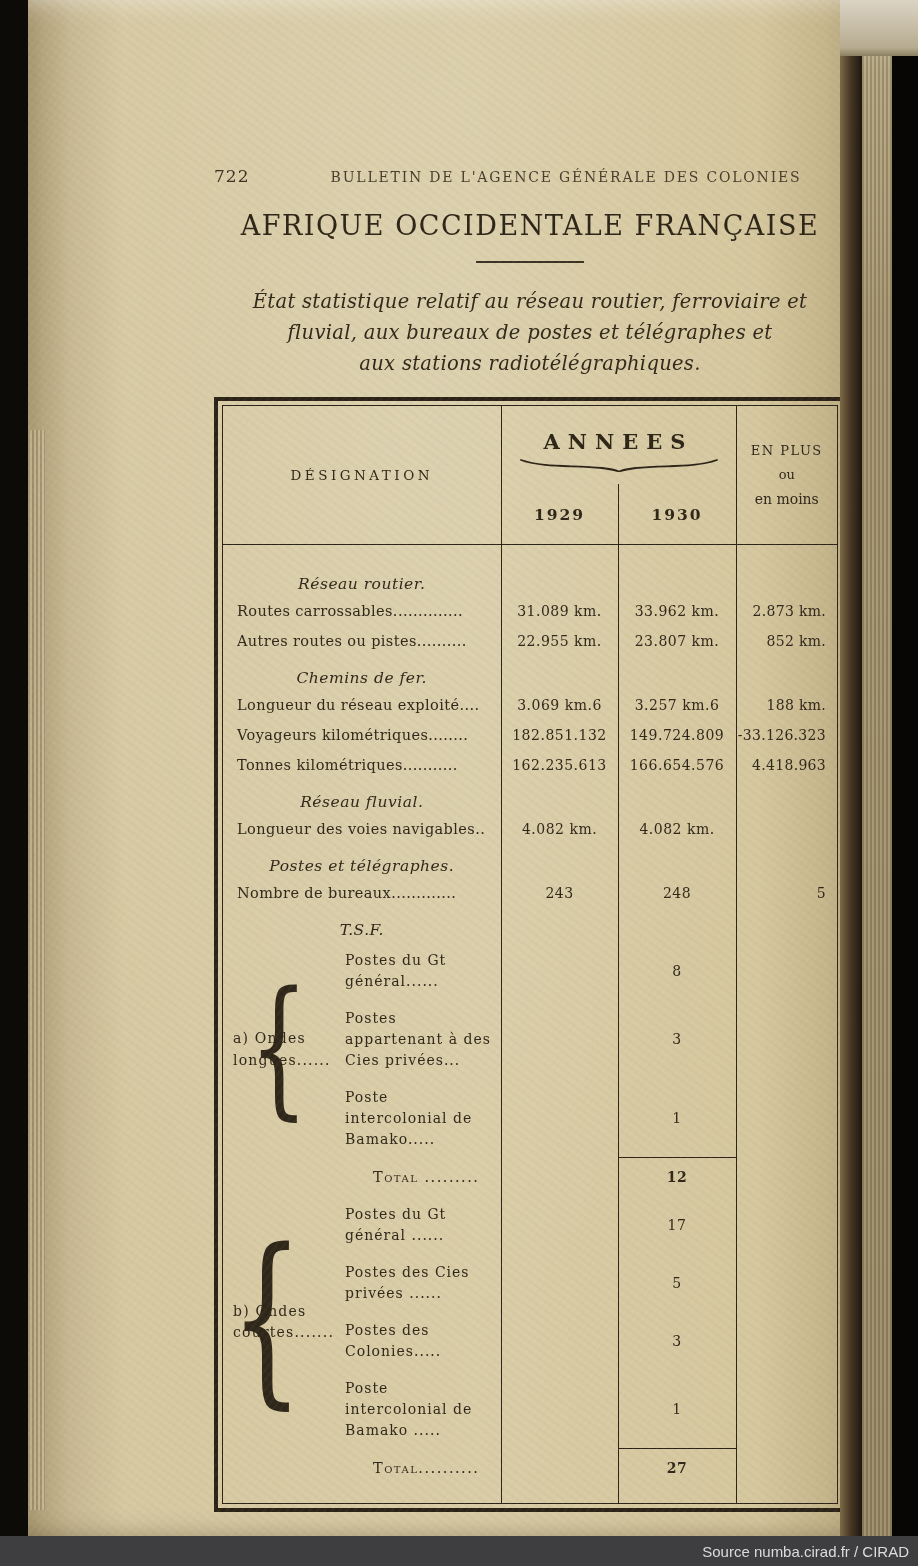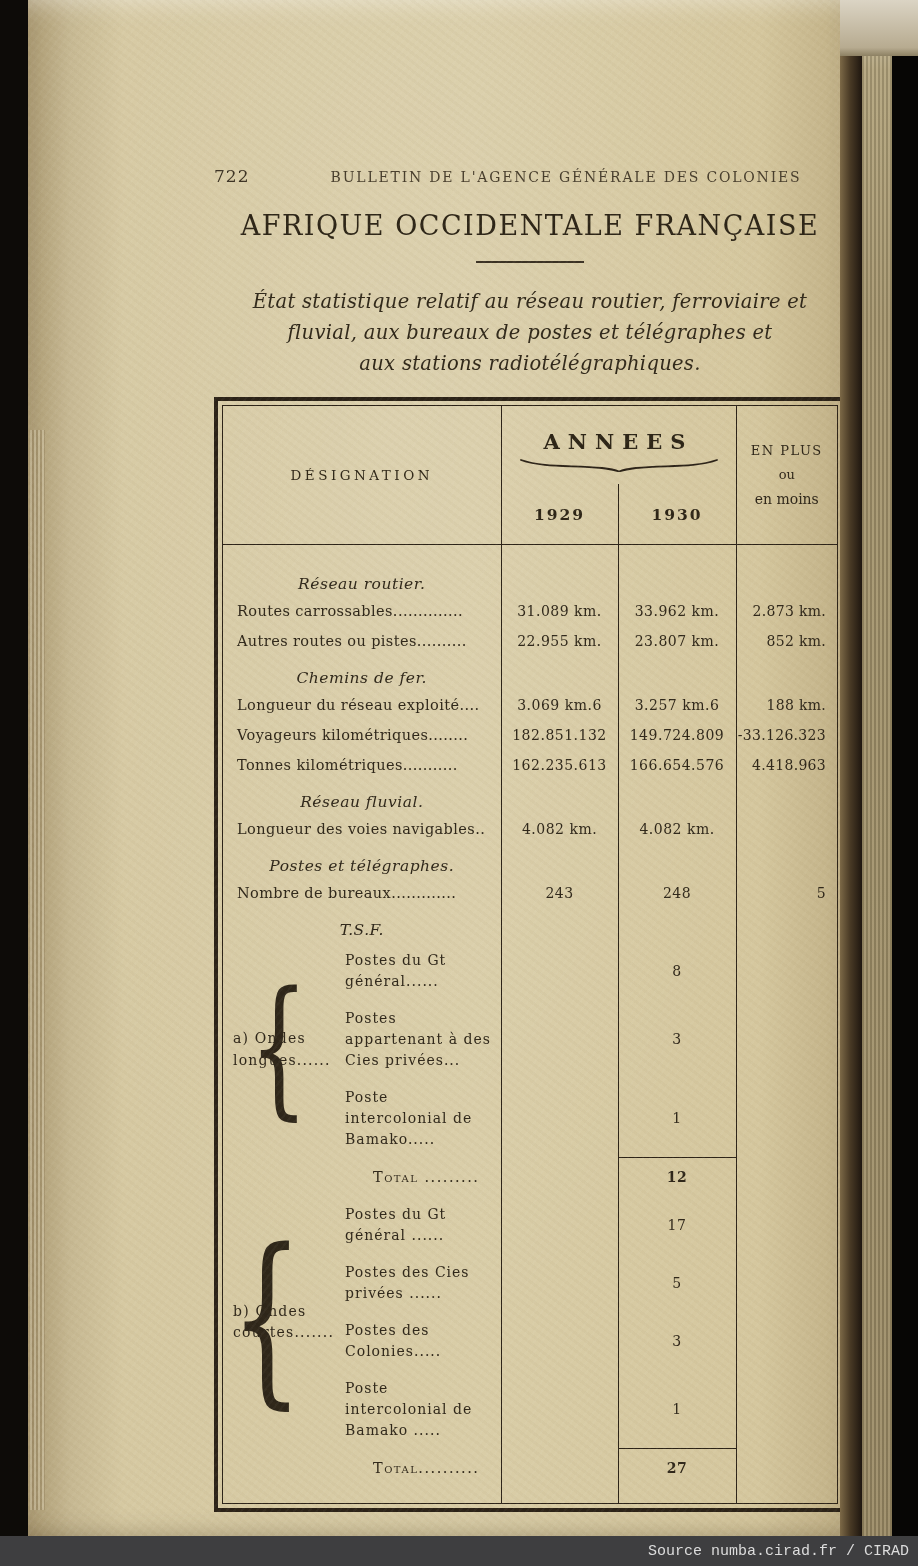--- a/index.html
+++ b/index.html
@@ -106,21 +106,21 @@
 
   .r-total td { height:38px; }
   .total-lbl { padding-left:150px; font-variant:small-caps; letter-spacing:1.5px; font-size:14.5px; }
   .tline { border-top:1.6px solid #2b2217; font-weight:bold; }
   .r-fill td { height:16px; }
 
   
   .footer-bar {
     position:absolute; left:0; bottom:0; width:918px; height:30px;
     background:#3e3e40; color:#dcdcdc;
-    font-family:Liberation Mono, monospace; font-size:15px;
+    font-family:Liberation Sans, sans-serif; font-size:15px;
     display:flex; align-items:center; justify-content:flex-end; padding-right:9px;
   }
 </style>
 </head>
 <body>
 
 <div class="page">
   <div class="content">
 
     <div class="running-header">

